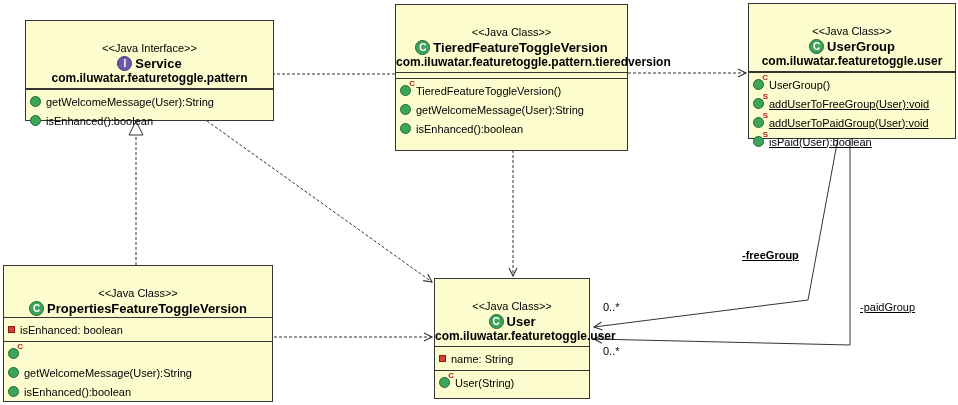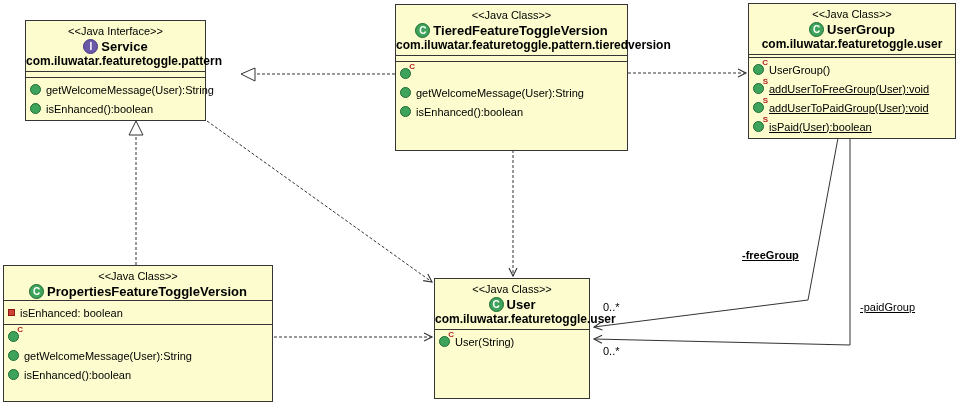--- a/index.html
+++ b/index.html
@@ -13,21 +13,21 @@
   }
   #edges{position:absolute;left:0;top:0;width:958px;height:405px;pointer-events:none;}
 
   .uml-box{
     position:absolute;
     background:#FCFCCE;
     border:1px solid #353535;
     box-sizing:border-box;
     display:flex;flex-direction:column;
   }
-  .hdr{text-align:center;padding-top:3px;flex:0 0 auto;}
+  .hdr{text-align:center;padding-top:20px;flex:0 0 auto;}
   .stereo{font-size:11px;line-height:14px;}
   .cls-name{
     font-size:13px;font-weight:bold;line-height:17px;
     display:flex;align-items:center;justify-content:center;gap:3px;
   }
   .pkg{font-size:12px;line-height:13px;padding-bottom:3px;font-weight:bold;}
   .cicon{
     flex:0 0 auto;width:13px;height:13px;border-radius:50%;
     color:#fff;font-size:10px;font-weight:bold;line-height:13px;text-align:center;
   }
@@ -74,21 +74,21 @@
 
     <line x1="513" y1="150" x2="513" y2="276" stroke="#333" stroke-width="1" stroke-dasharray="3,2" marker-end="url(#openArrow)"></line>
 
     <line x1="274" y1="337" x2="432" y2="337" stroke="#333" stroke-width="1" stroke-dasharray="3,2" marker-end="url(#openArrow)"></line>
 
     <polyline points="838,138 808,300 594,327" fill="none" stroke="#333" stroke-width="1" marker-end="url(#openArrow)"></polyline>
 
     <polyline points="850,138 850,345 594,339" fill="none" stroke="#333" stroke-width="1" marker-end="url(#openArrow)"></polyline>
   </svg>
 
-  <div class="uml-box" style="left:25px;top:20px;width:181px;height:101px;">
+  <div class="uml-box" style="left:25px;top:20px;width:249px;height:101px;">
     <div class="hdr">
       <div class="stereo">&lt;&lt;Java Interface&gt;&gt;</div>
       <div class="cls-name">
         <span class="cicon iface">I</span>
         <span>Service</span>
       </div>
       <div class="pkg">com.iluwatar.featuretoggle.pattern</div>
     </div>
     <div class="fields empty"></div>
     <div class="methods">
@@ -111,20 +111,21 @@
         <span>TieredFeatureToggleVersion</span>
       </div>
       <div class="pkg">com.iluwatar.featuretoggle.pattern.tieredversion</div>
     </div>
     <div class="fields empty"></div>
     <div class="methods">
       <div class="mrow">
         <span class="micon">
             <span class="sup">C</span>
           </span>
+        <span class="mtext">TieredFeatureToggleVersion()</span>
       </div>
       <div class="mrow">
         <span class="micon"></span>
         <span class="mtext">getWelcomeMessage(User):String</span>
       </div>
       <div class="mrow">
         <span class="micon"></span>
         <span class="mtext">isEnhanced():boolean</span>
       </div>
     </div>
@@ -200,20 +201,26 @@
   </div>
 
   <div class="uml-box" style="left:434px;top:278px;width:156px;height:121px;">
     <div class="hdr">
       <div class="stereo">&lt;&lt;Java Class&gt;&gt;</div>
       <div class="cls-name">
         <span class="cicon class">C</span>
         <span>User</span>
       </div>
       <div class="pkg">com.iluwatar.featuretoggle.user</div>
+    </div>
+    <div class="fields">
+      <div class="mrow">
+        <span class="ficon"></span>
+        <span class="mtext">name: String</span>
+      </div>
     </div>
     <div class="methods">
       <div class="mrow">
         <span class="micon">
             <span class="sup">C</span>
           </span>
         <span class="mtext">User(String)</span>
       </div>
     </div>
   </div>

